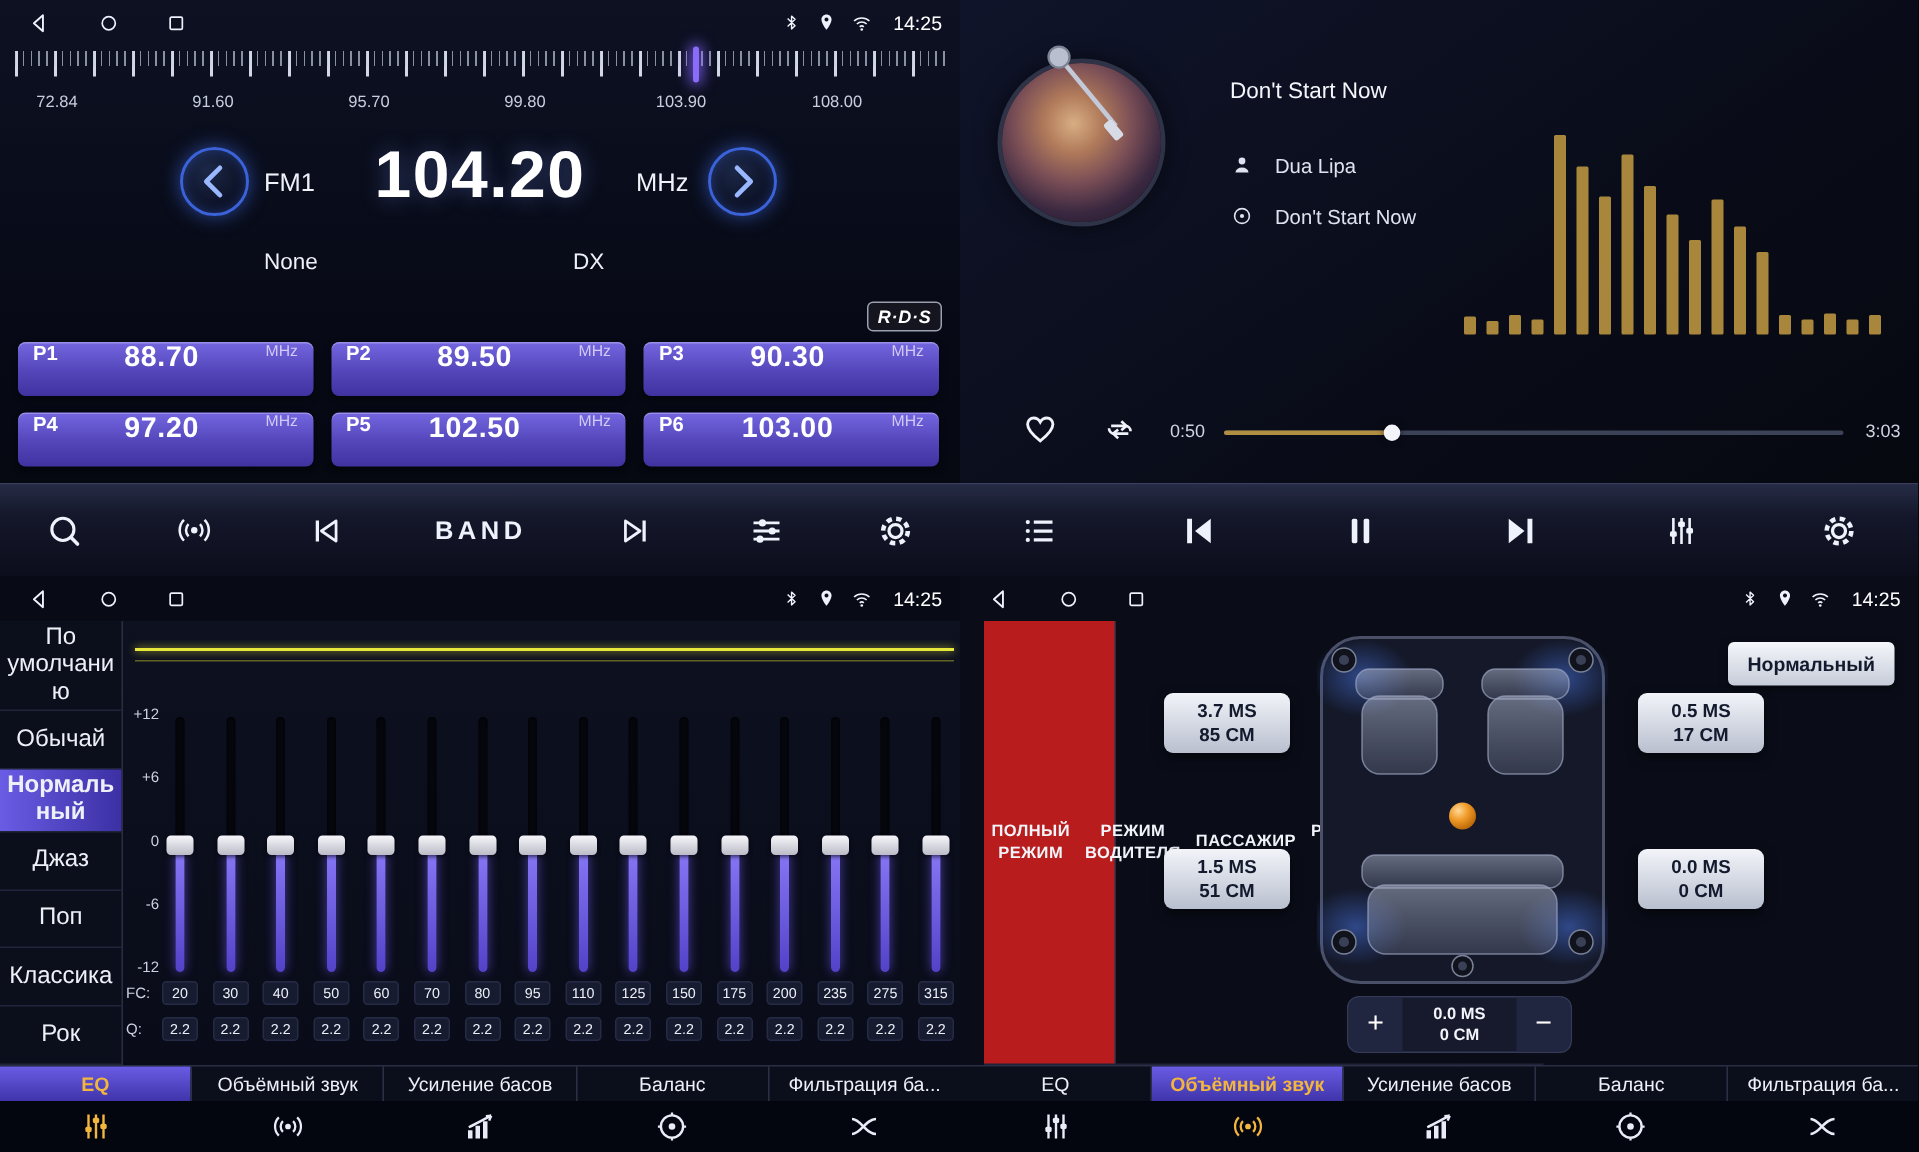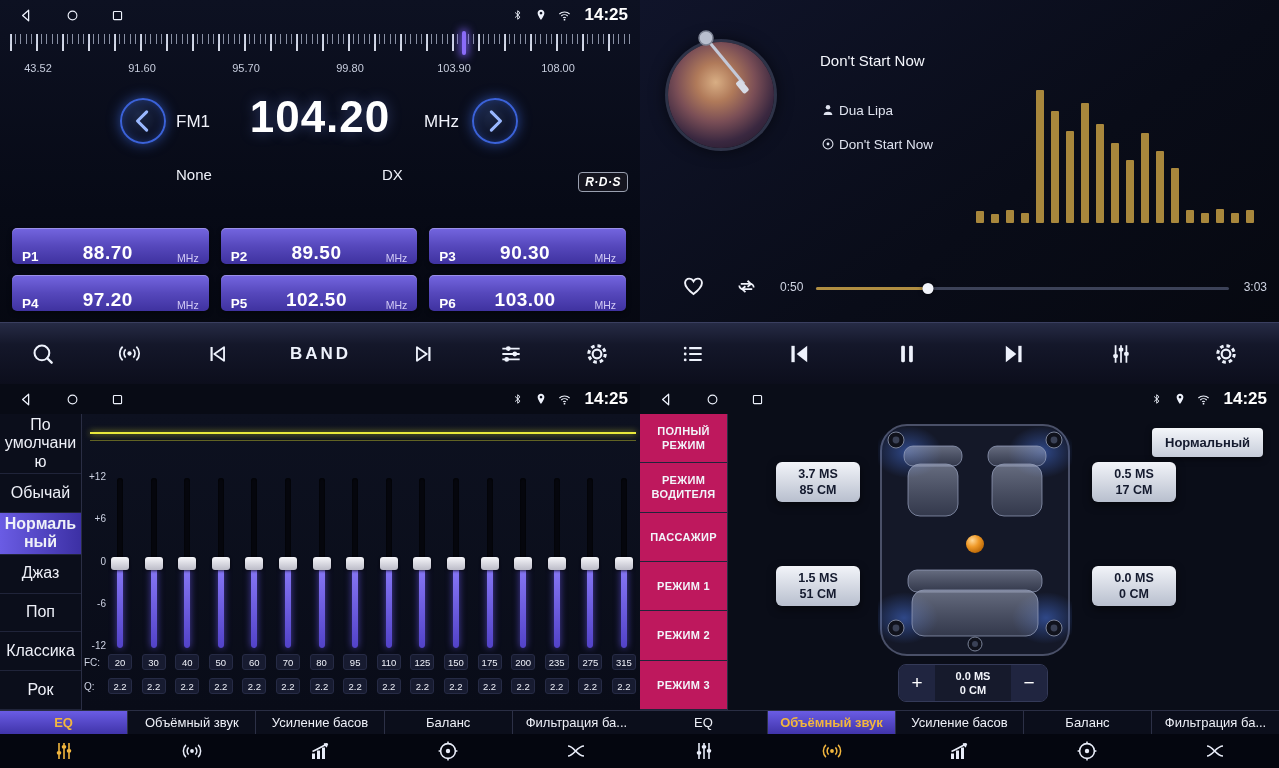--- a/index.html
+++ b/index.html
@@ -7,55 +7,55 @@
 body{width:1279px;height:768px;overflow:hidden;font-family:"Liberation Sans",sans-serif;color:#fff}
 .grid{display:grid;grid-template-columns:640px 639px;grid-template-rows:384px 384px;width:1279px;height:768px}
 .q{position:relative;overflow:hidden}
 .ic{display:inline-block;vertical-align:middle;color:inherit}
 
 
 .sbar{position:absolute;top:0;left:0;right:0;height:30px;display:flex;align-items:center;padding:0 12px;z-index:6;color:#eef2fc}
 .sbar .nav{display:flex;align-items:center;gap:30px;margin-left:6px}
 .sbar .sp{flex:1}
 .sbar .stat{display:flex;align-items:center;gap:9px}
-.sbar .time{font-size:17px;font-weight:700;margin-left:4px;color:#fff}
+.sbar .time{font-size:13px;font-weight:400;margin-left:4px;color:#fff}
 
 
 .radio{background:linear-gradient(180deg,#0d1122 0%,#070a16 55%,#05070f 100%)}
 .ruler{position:absolute;left:10px;right:8px;top:34px;height:26px}
 .tmaj{position:absolute;left:0;right:0;top:0;height:17px;background:repeating-linear-gradient(90deg,#dde2f0 0 2px,transparent 2px 26px);opacity:.95}
 .tmin{position:absolute;left:0;right:0;top:0;height:10px;background:repeating-linear-gradient(90deg,rgba(190,198,220,.7) 0 1px,transparent 1px 5.2px)}
 .tind{position:absolute;left:452px;top:-3px;width:4px;height:24px;background:#8a6cf8;border-radius:2px;box-shadow:0 0 9px 2px rgba(130,100,255,.85)}
 .slabels{position:absolute;left:10px;right:8px;top:62px;height:14px;font-size:11px;color:#c8cede}
 .slabels span{position:absolute;top:0;width:48px;text-align:center}
 .slabels span:nth-child(1){left:4px}.slabels span:nth-child(2){left:108px}.slabels span:nth-child(3){left:212px}
 .slabels span:nth-child(4){left:316px}.slabels span:nth-child(5){left:420px}.slabels span:nth-child(6){left:524px}
 .tunebtn{position:absolute;width:46px;height:46px;border-radius:50%;border:2px solid #3b62d8;background:radial-gradient(circle at 38% 32%,#1c2848,#0a0e20 75%);box-shadow:0 0 13px rgba(70,120,255,.55),inset 0 0 8px rgba(70,120,255,.35);color:#9ab8ff;display:flex;align-items:center;justify-content:center;cursor:pointer;padding:0}
 .tb-l{left:120px;top:98px}.tb-r{left:472px;top:98px}
 .bandlab{position:absolute;left:176px;top:112px;font-size:17px;color:#f0f2fa}
 .bigfreq{position:absolute;left:230px;top:92px;width:180px;text-align:center;font-size:44px;font-weight:700;letter-spacing:1px;text-shadow:0 0 14px rgba(120,150,255,.35)}
 .unitlab{position:absolute;left:424px;top:112px;font-size:17px;color:#f0f2fa}
 .nonelab{position:absolute;left:176px;top:166px;font-size:15px;color:#eef0f8}
 .dxlab{position:absolute;left:382px;top:166px;font-size:15px;color:#eef0f8}
-.rds{position:absolute;right:12px;top:172px;font-style:italic;font-weight:800;font-size:12px;letter-spacing:.5px;background:#15151f;border:1px solid #9aa0b0;border-radius:4px;padding:2px 6px}
+.rds{position:absolute;right:12px;top:201px;font-style:italic;font-weight:800;font-size:12px;letter-spacing:.5px;background:#15151f;border:1px solid #9aa0b0;border-radius:4px;padding:2px 6px}
 .presets{position:absolute;left:12px;right:14px;top:228px;display:grid;grid-template-columns:1fr 1fr 1fr;gap:11px 12px}
-.preset{height:36px;border:none;border-radius:5px;background:linear-gradient(180deg,#7466e0 0%,#5648bc 50%,#3f32a0 100%);box-shadow:inset 0 1px 0 rgba(255,255,255,.28),0 2px 5px rgba(0,0,0,.45);display:flex;align-items:flex-end;padding:0 10px;color:#fff;cursor:pointer;font-family:inherit}
+.preset{height:36px;border:none;border-radius:5px;background:linear-gradient(180deg,#7466e0 0%,#5648bc 50%,#3f32a0 100%);box-shadow:inset 0 1px 0 rgba(255,255,255,.28),0 2px 5px rgba(0,0,0,.45);display:flex;align-items:flex-start;padding:0 10px;color:#fff;cursor:pointer;font-family:inherit}
 .preset .pl{font-size:13.5px;font-weight:600}
 .preset .pf{flex:1;text-align:center;font-size:19px;font-weight:600;letter-spacing:.5px}
 .preset .pu{font-size:10.5px;color:#d2cbf6}
 .toolbar{position:absolute;left:0;right:0;top:322px;height:62px;background:linear-gradient(180deg,#262b45 0%,#14172a 35%,#0c0e1c 100%);border-top:1px solid #3a3f60;display:flex;align-items:center;justify-content:space-around;color:#eef2fc}
 .bandbtn{font-size:17px;letter-spacing:3px;font-weight:600;cursor:pointer}
 .tbi{cursor:pointer}
 
 
 .player{background:linear-gradient(145deg,#10142a 0%,#090c18 55%,#06080f 100%)}
 .album{position:absolute;left:28px;top:42px;width:106px;height:106px;border-radius:50%;background:radial-gradient(circle at 45% 38%,#d8ae84 0%,#b07a5a 22%,#7a4e56 45%,#3a2840 68%,#16101e 100%);box-shadow:0 0 0 3px #2e3348,0 0 18px rgba(0,0,0,.8);cursor:pointer}
 .tonearm{position:absolute;left:52px;top:26px;z-index:3}
 .ptitle{position:absolute;left:180px;top:52px;font-size:15px;color:#f4f6fc}
-.prow{position:absolute;left:180px;display:flex;align-items:center;gap:3px;font-size:13.5px;color:#dfe3ef}
+.prow{position:absolute;left:180px;display:flex;align-items:center;gap:14px;font-size:13.5px;color:#dfe3ef}
 .prow.artist{top:102px}.prow.track{top:136px}
 .vizbars{position:absolute;left:336px;top:87px;width:300px;height:136px;display:flex;align-items:flex-end;gap:7px}
 .vbar{width:8px;border-radius:1px}
 .fav{position:absolute;left:40px;top:272px;color:#f0f2fa;cursor:pointer}
 .repb{position:absolute;left:94px;top:274px;color:#f0f2fa;cursor:pointer}
 .elapsed{position:absolute;left:140px;top:280px;font-size:12px;color:#cfd4e2}
 .dur{position:absolute;right:12px;top:280px;font-size:12px;color:#cfd4e2}
 .pslider{position:absolute;left:176px;right:50px;top:282px;height:12px;cursor:pointer}
 .ptrack{position:absolute;left:0;right:0;top:5px;height:3px;background:#3c4258;border-radius:2px}
 .pfill{position:absolute;left:0;top:5px;height:3px;background:#b08e42;border-radius:2px}
@@ -86,21 +86,21 @@
 .eqfill{position:absolute;left:9px;width:6px;bottom:0;background:linear-gradient(180deg,#8a7af8,#5242c8);border-radius:3px;box-shadow:0 0 7px rgba(110,90,248,.65)}
 .eqhandle{position:absolute;left:3px;width:18px;height:13px;border-radius:3px;background:linear-gradient(180deg,#f6f6fa,#bcbcc8);box-shadow:0 1px 3px rgba(0,0,0,.7)}
 .fcl{position:absolute;left:84px;top:273px;font-size:10px;color:#cdd2e2}
 .ql{position:absolute;left:84px;top:297px;font-size:10px;color:#cdd2e2}
 .fcrow{position:absolute;left:108px;right:4px;top:270px;display:flex;justify-content:space-between}
 .qrow{position:absolute;left:108px;right:4px;top:294px;display:flex;justify-content:space-between}
 .fqbox{width:24px;height:16px;background:#171b30;border:1px solid #262b45;border-radius:3px;display:flex;align-items:center;justify-content:center;font-size:9.5px;color:#eef0f8}
 
 
 .srd{background:#0a0d18}
-.srdside{position:absolute;left:0;top:30px;width:88px;height:296px;background:#be185d;border-right:1px solid #2a2e44;display:flex;flex-direction:column}
+.srdside{position:absolute;left:16px;top:30px;width:88px;height:296px;background:#b91c1c;border-right:1px solid #2a2e44;display:flex;flex-direction:row}
 .srdm{flex:1;display:flex;align-items:center;justify-content:center;text-align:center;font-size:11px;font-weight:700;letter-spacing:.3px;color:#f2f4fa;border-bottom:1px solid #20243a;padding:0 5px;line-height:1.3;cursor:pointer}
 .srdpreset{position:absolute;right:16px;top:44px;padding:7px 13px;border:none;border-radius:4px;background:linear-gradient(180deg,#f4f6fa,#c6ccd9);color:#141a2e;font-size:13px;font-weight:600;font-family:inherit;box-shadow:0 2px 6px rgba(0,0,0,.5);cursor:pointer}
 .carmap{position:absolute;left:238px;top:38px}
 .dbox{position:absolute;width:84px;height:40px;display:flex;flex-direction:column;align-items:center;justify-content:center;border-radius:6px;background:linear-gradient(180deg,#f2f4f9,#b8bfce);color:#141a2e;font-size:12.5px;font-weight:700;line-height:1.32;box-shadow:0 3px 8px rgba(0,0,0,.55);cursor:pointer}
 .dbox.fl{left:136px;top:78px}.dbox.fr{left:452px;top:78px}.dbox.rl{left:136px;top:182px}.dbox.rr{left:452px;top:182px}
 .stepper{position:absolute;left:258px;top:280px;width:150px;height:38px;display:flex;align-items:stretch;background:#161a2c;border:1px solid #343a58;border-radius:8px;overflow:hidden}
 .stepbtn{width:36px;border:none;background:#202540;color:#fff;font-size:19px;cursor:pointer;font-family:inherit}
 .stepval{flex:1;display:flex;flex-direction:column;align-items:center;justify-content:center;font-size:11px;font-weight:600;line-height:1.3;color:#f2f4fa}
 </style>
 </head>
@@ -249,21 +249,21 @@
         <span class="time">14:25</span>
       </div>
     </div>
 
     <div class="ruler">
       <div class="tmaj"></div>
       <div class="tmin"></div>
       <div class="tind"></div>
     </div>
     <div class="slabels">
-      <span>43.52</span>
+      <span>72.84</span>
       <span>91.60</span>
       <span>95.70</span>
       <span>99.80</span>
       <span>103.90</span>
       <span>108.00</span>
     </div>
 
     <button class="tunebtn tb-l">
         <svg class="ic" width="46" height="46">
           <use href="#s-chl"></use>

